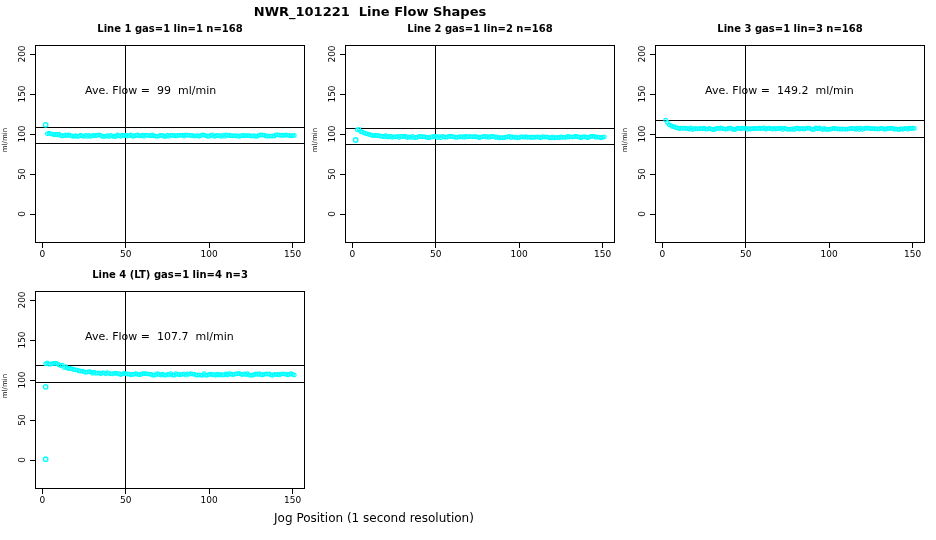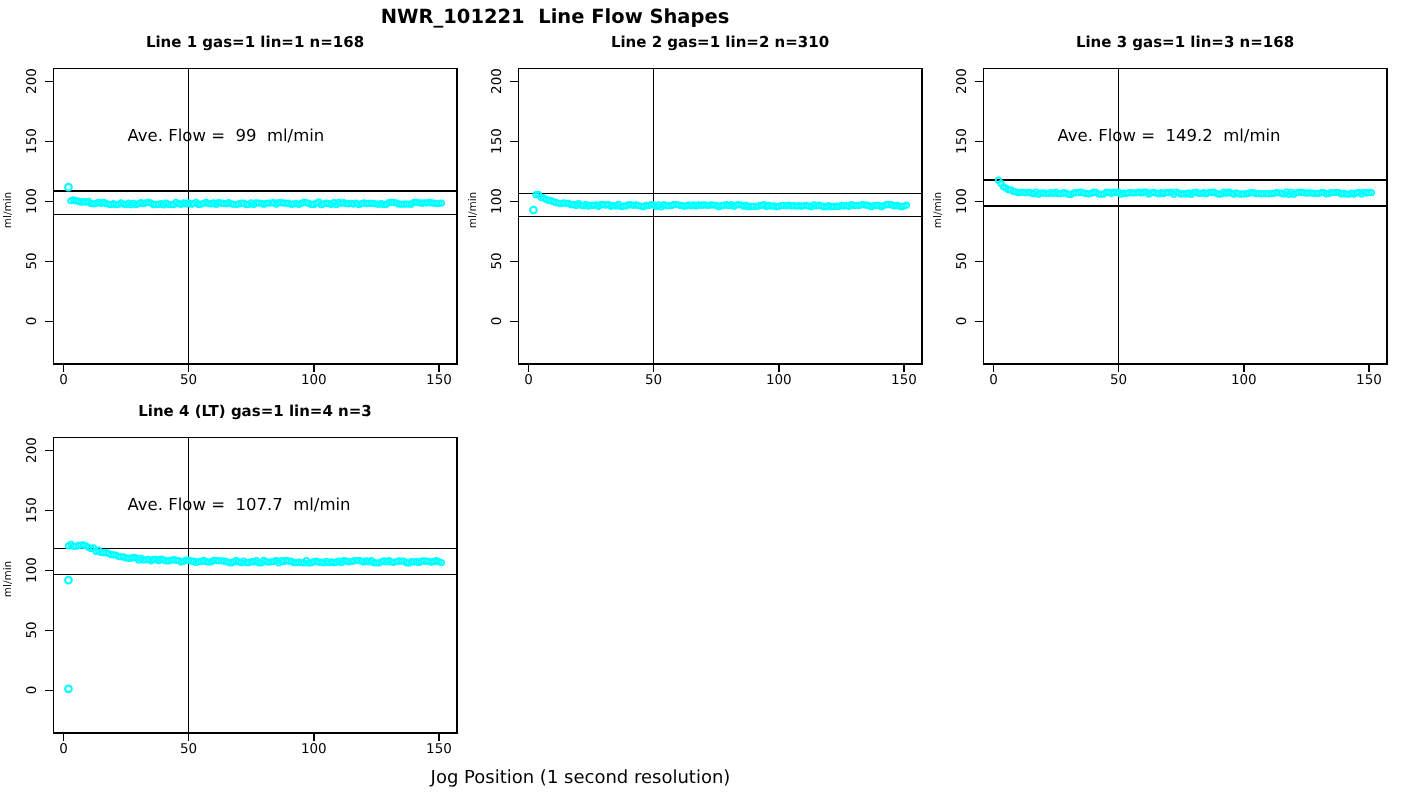--- a/index.html
+++ b/index.html
@@ -6,21 +6,21 @@
   body{
     width:936px;height:540px;background:#ffffff;position:relative;
     font-family:"DejaVu Sans","Liberation Sans",sans-serif;color:#000;
     overflow:hidden;
   }
   .main-title{
     position:absolute;left:0;top:4px;width:740px;text-align:center;
     font-size:13px;font-weight:bold;white-space:pre;
   }
   .shared-xlabel{
-    position:absolute;left:13px;top:511px;width:748px;text-align:center;
+    position:absolute;left:0;top:511px;width:748px;text-align:center;
     font-size:12px;white-space:pre;
   }
   .subplot{position:absolute;width:270px;height:198px;}
   .sp-title{
     position:absolute;left:-35px;top:-22px;width:340px;text-align:center;
     font-size:10px;font-weight:bold;white-space:pre;
   }
   .annotation{
     position:absolute;left:50px;top:39px;width:220px;
     font-size:11px;white-space:pre;
@@ -217,21 +217,21 @@
     <div class="ytick-label" style="top: 89.4px;">100</div>
     <div class="ytick-label" style="top: 49.4px;">150</div>
     <div class="ytick-label" style="top: 9.4px;">200</div>
     <div class="xtick-label" style="left: 7.3px;">0</div>
     <div class="xtick-label" style="left: 90.75px;">50</div>
     <div class="xtick-label" style="left: 174.2px;">100</div>
     <div class="xtick-label" style="left: 257.65px;">150</div>
   </div>
 
 <div class="subplot" style="left:345px;top:45px;">
-  <div class="sp-title">Line 2 gas=1 lin=2 n=310</div>
+  <div class="sp-title">Line 2 gas=1 lin=2 n=168</div>
   <svg class="plot-canvas" width="270" height="198">
       <rect x="0.5" y="0.5" width="269" height="197" fill="none" stroke="#000000" shape-rendering="crispEdges"></rect>
       <line x1="-5" x2="0" y1="169.4" y2="169.4" stroke="#000000" shape-rendering="crispEdges"></line>
       <line x1="-5" x2="0" y1="129.4" y2="129.4" stroke="#000000" shape-rendering="crispEdges"></line>
       <line x1="-5" x2="0" y1="89.4" y2="89.4" stroke="#000000" shape-rendering="crispEdges"></line>
       <line x1="-5" x2="0" y1="49.400000000000006" y2="49.400000000000006" stroke="#000000" shape-rendering="crispEdges"></line>
       <line x1="-5" x2="0" y1="9.400000000000006" y2="9.400000000000006" stroke="#000000" shape-rendering="crispEdges"></line>
       <line x1="7.3" x2="7.3" y1="198" y2="203" stroke="#000000" shape-rendering="crispEdges"></line>
       <line x1="90.75" x2="90.75" y1="198" y2="203" stroke="#000000" shape-rendering="crispEdges"></line>
       <line x1="174.20000000000002" x2="174.20000000000002" y1="198" y2="203" stroke="#000000" shape-rendering="crispEdges"></line>

